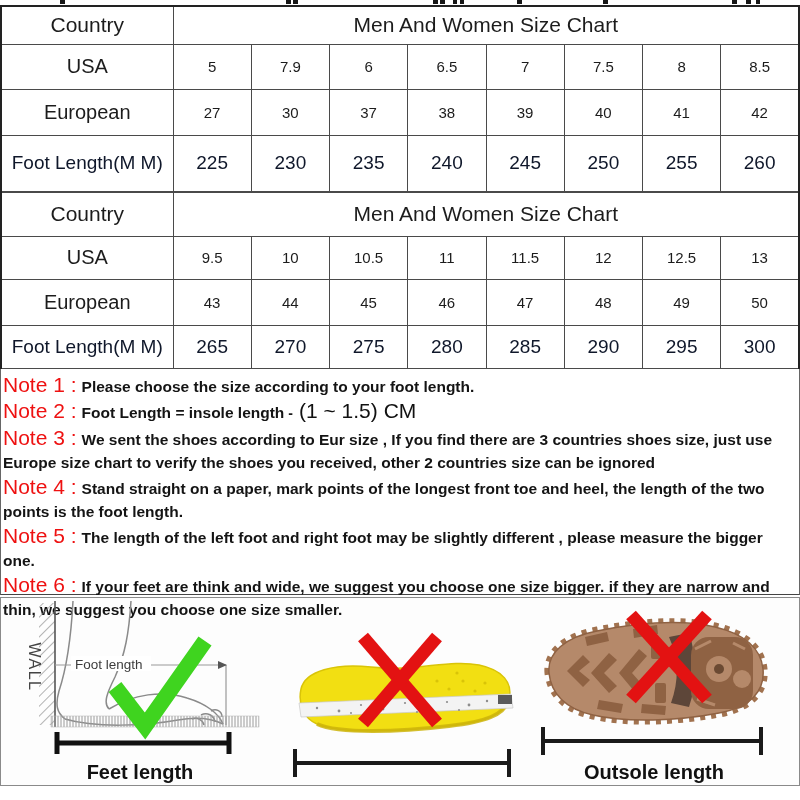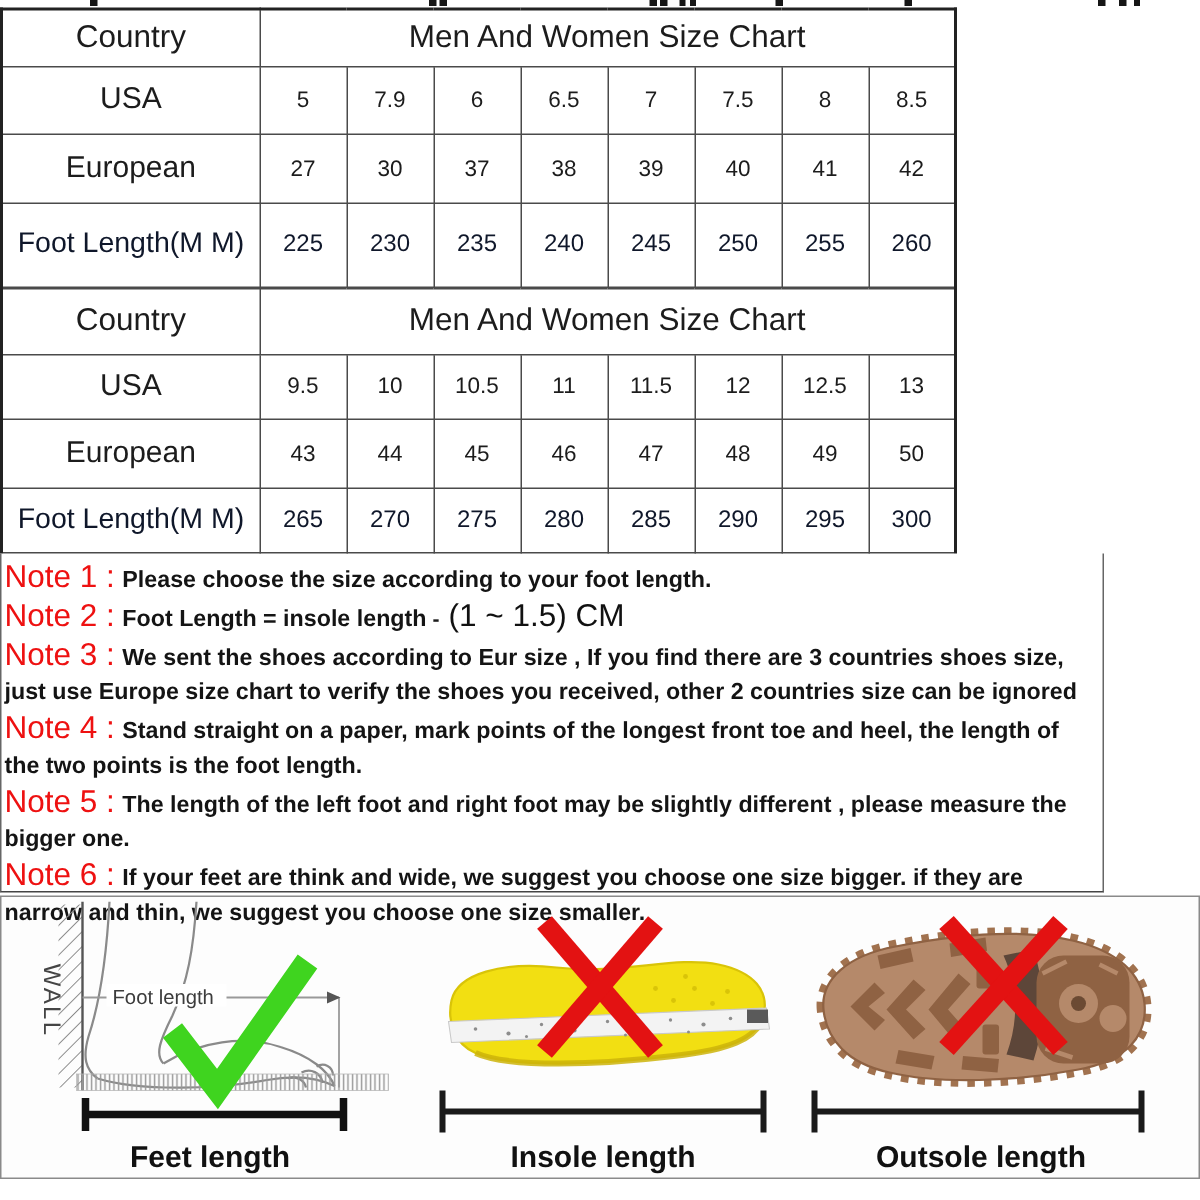--- a/index.html
+++ b/index.html
@@ -5,39 +5,39 @@
   html,body{margin:0;padding:0;}
   body{
     width:800px;height:800px;background:#ffffff;position:relative;overflow:hidden;
     font-family:"Liberation Sans", sans-serif;color:#1c1c1c;
   }
   
   .remnants{position:absolute;top:0;left:0;width:800px;height:5px;}
   .remnants i{position:absolute;top:0;height:4px;width:5px;background:#161616;}
 
   
-  table.size{border-collapse:collapse;table-layout:fixed;width:638px;}
+  table.size{border-collapse:collapse;table-layout:fixed;width:800px;}
   table.size td{
     border:1px solid #4a4a4a;text-align:center;vertical-align:middle;
     padding:0;overflow:hidden;white-space:nowrap;
   }
   table.t1{margin-top:5px;border-top:2px solid #222;}
   table.size{border-left:2px solid #222;border-right:2px solid #222;}
   td.hdr{font-size:21px;}
   td.lbl{font-size:20px;}
   td.num{font-size:15px;}
   tr.foot td.lbl{font-size:19px;}
-  tr.foot td.num{font-size:16px;}
+  tr.foot td.num{font-size:19px;}
   .red{color:#0f172a;}
   tr.h1{height:38px;} tr.u1{height:45px;} tr.e1{height:46px;} tr.f1{height:56px;}
   tr.h2{height:44px;} tr.u2{height:43px;} tr.e2{height:46px;} tr.f2{height:43px;}
 
   
   .notes{
-    width:736px;box-sizing:border-box;height:226px;
+    width:800px;box-sizing:border-box;height:226px;
     border-left:1px solid #666;border-right:1px solid #666;border-bottom:1px solid #444;
     padding:4px 3px 0 2px;
   }
   .note{line-height:23px;margin-bottom:1px;}
   .note-label{color:#ee1111;font-size:21px;padding-right:5px;}
   .note-text{font-size:15.5px;font-weight:bold;color:#141414;}
   .note-dash{font-size:14px;font-weight:bold;padding:0 6px 0 4px;}
   .note-range{font-size:21px;color:#111;}
 
   
@@ -260,21 +260,20 @@
       <g stroke="#e31212" stroke-width="13">
         <line x1="76" y1="14" x2="150" y2="100"></line>
         <line x1="150" y1="14" x2="76" y2="100"></line>
       </g>
       <g stroke="#1a1a1a" stroke-width="4">
         <line x1="8" y1="140" x2="222" y2="140"></line>
         <line x1="8" y1="126" x2="8" y2="154"></line>
         <line x1="222" y1="126" x2="222" y2="154"></line>
       </g>
     </svg>
-    <figcaption>Insole length</figcaption>
   </figure>
 
   <figure>
     <svg width="230" height="160" viewBox="0 0 230 160">
       <g>
         <path d="M10,72 C8,52 26,36 58,30 C98,22 142,18 176,26 C206,33 222,48 224,68 C226,90 212,106 180,112 C138,120 88,122 54,114 C26,108 12,92 10,72 Z" fill="none" stroke="#a1724f" stroke-width="9" stroke-dasharray="5 6"></path>
         <path d="M10,72 C8,52 26,36 58,30 C98,22 142,18 176,26 C206,33 222,48 224,68 C226,90 212,106 180,112 C138,120 88,122 54,114 C26,108 12,92 10,72 Z" fill="#b5896a" stroke="#8f6243" stroke-width="1.5"></path>
         <g fill="#8f6243">
           <path d="M28,70 l16,-16 l7,7 l-11,9 l11,9 l-7,7 Z"></path>
           <path d="M52,72 l18,-20 l8,7 l-13,13 l13,13 l-8,7 Z"></path>

